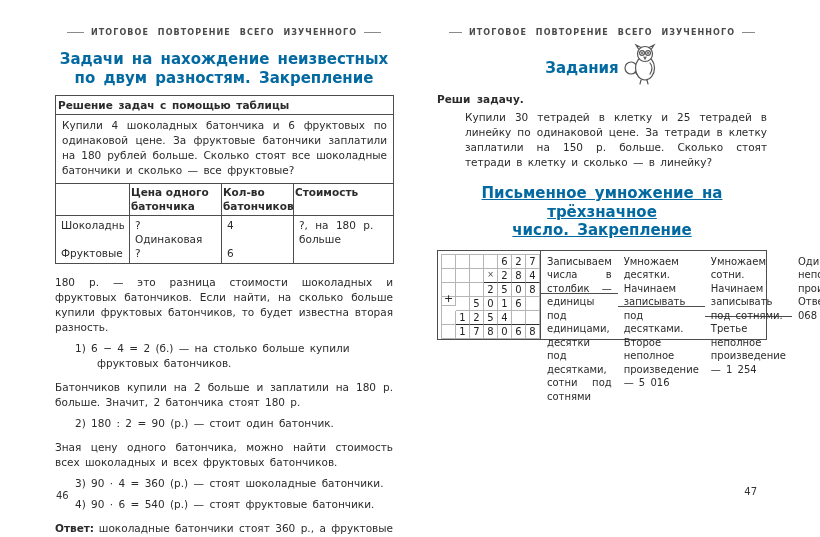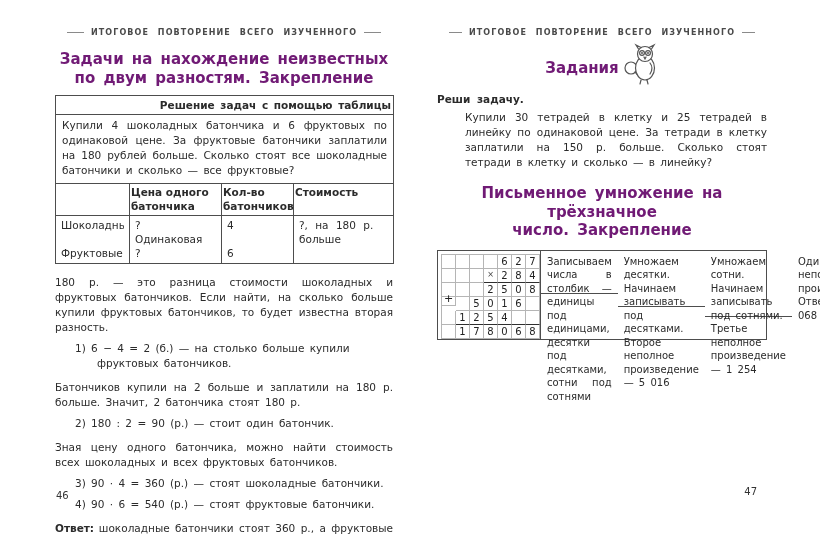--- a/index.html
+++ b/index.html
@@ -8,45 +8,45 @@
   .page{position:absolute;top:22px;height:505px;}
   .page.left{left:55px;width:338px;}
   .page.right{left:437px;width:330px;}
 
   
   .running-header{display:flex;align-items:center;gap:7px;margin:6px 12px 0 12px;}
   .running-header .rule{flex:1;height:1px;background:#8a8a8a;}
   .running-text{font-size:8px;font-weight:bold;letter-spacing:1.1px;word-spacing:5px;color:#4a4a4a;white-space:nowrap;}
 
   
-  .page-title{margin-top:13px;text-align:center;font-weight:bold;font-size:15px;line-height:18.5px;color:#701a75;word-spacing:3px;}
+  .page-title{margin-top:13px;text-align:center;font-weight:bold;font-size:15px;line-height:18.5px;color:#0369a1;word-spacing:3px;}
   .title-row{display:flex;justify-content:center;align-items:center;margin-top:10px;height:42px;}
   .title-row .page-title{margin-top:0;}
 
   
   table.solution-table{margin-top:8px;width:338px;border-collapse:collapse;table-layout:fixed;}
   table.solution-table td{border:1.2px solid #4d4d4d;vertical-align:top;box-sizing:border-box;}
-  td.caption{font-weight:bold;text-align:right;font-size:10.5px;padding:3px 2px;word-spacing:2px;}
+  td.caption{font-weight:bold;text-align:left;font-size:10.5px;padding:3px 2px;word-spacing:2px;}
   td.problem{font-size:10.5px;line-height:15px;padding:3px 6px 5px 6px;text-align:justify;word-spacing:2px;}
   tr.colheads td{font-weight:bold;text-align:left;font-size:10.5px;line-height:13.5px;padding:2px 1px;}
   tr.datarow td{font-size:10.5px;padding:2px 5px 3px 5px;}
   tr.datarow .cl{height:14px;line-height:14px;white-space:nowrap;overflow:hidden;}
   tr.datarow td.costcell .cl{word-spacing:4px;white-space:normal;}
   col.c1{width:74px;} col.c2{width:92px;} col.c3{width:72px;} col.c4{width:100px;}
 
   
   .flow{margin-top:11px;}
   .para{font-size:10.5px;line-height:15px;text-align:justify;word-spacing:2px;margin-top:9px;}
   .step{font-size:10.5px;line-height:15px;margin-top:6px;padding-left:42px;text-indent:-22px;word-spacing:2px;}
   .answer b{word-spacing:1px;}
 
   
   .task-label{margin-top:4px;font-size:10.5px;font-weight:bold;word-spacing:3px;}
   .task-text{margin-top:5px;margin-left:28px;font-size:10.5px;line-height:15px;text-align:justify;word-spacing:2px;}
-  .section-title{margin-top:14px;}
+  .section-title{margin-top:14px;text-decoration:underline;}
 
   
   .mult-table{margin-top:10px;display:flex;border:1.2px solid #4d4d4d;width:330px;box-sizing:border-box;}
   .grid-pane{width:108px;border-right:1.2px solid #4d4d4d;box-sizing:border-box;padding:3px 0 0 3px;}
   .mgrid{display:grid;grid-template-columns:repeat(7,14px);grid-auto-rows:14px;border-top:1px solid #b5b5b5;border-left:1px solid #b5b5b5;width:98px;}
   .gcell{border-right:1px solid #b5b5b5;border-bottom:1px solid #b5b5b5;font-size:10px;line-height:13px;text-align:center;color:#222;box-sizing:border-box;}
   .gcell.dark-bottom{border-bottom:1.5px solid #2f2f2f;}
   .gcell.times{font-size:8px;color:#444;line-height:12px;}
   .gcell.plus{font-size:11px;color:#222;transform:translateY(-5px);}
   .explanation-column{flex:1;display:flex;flex-direction:row;}

